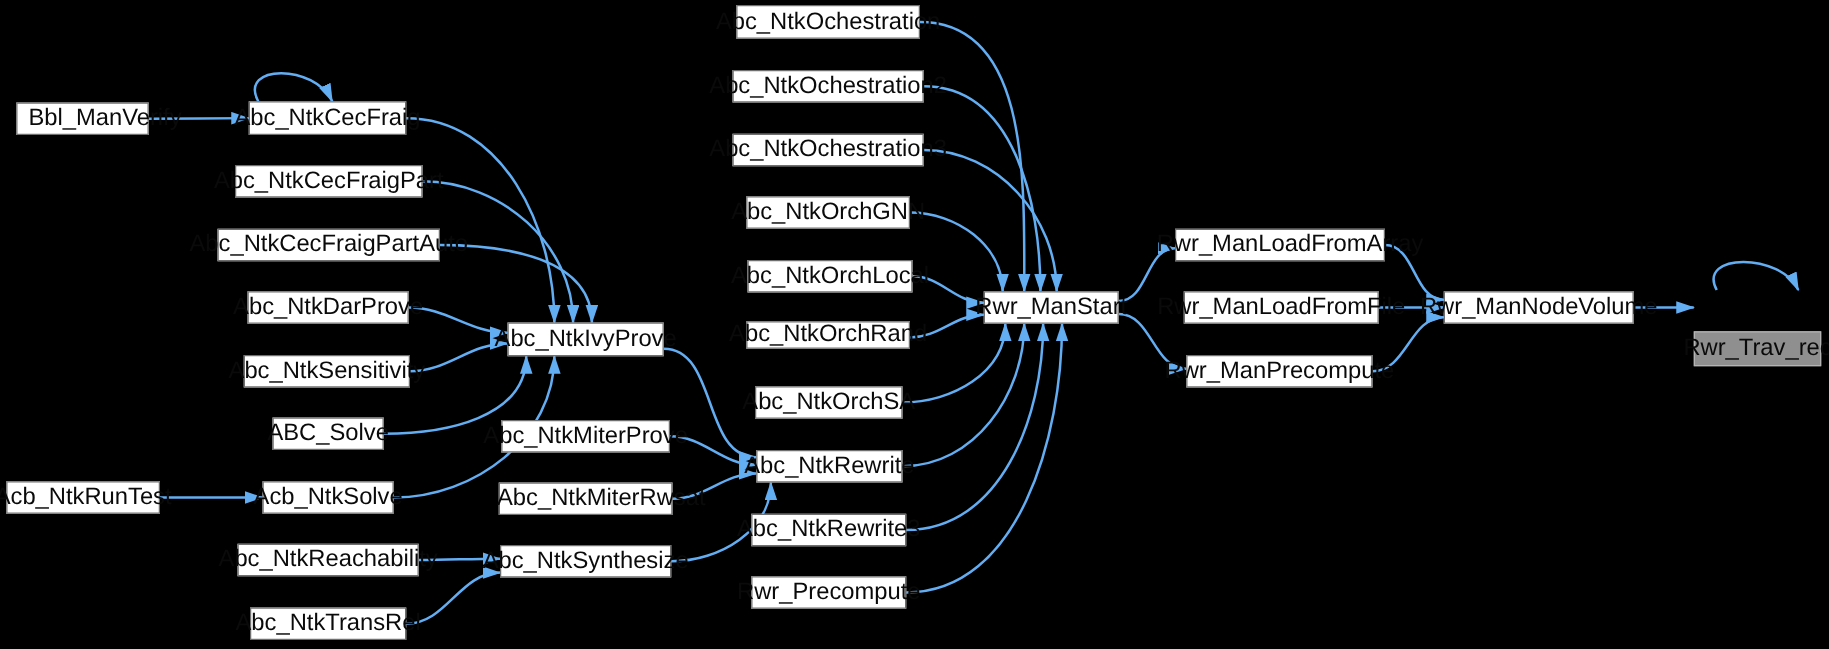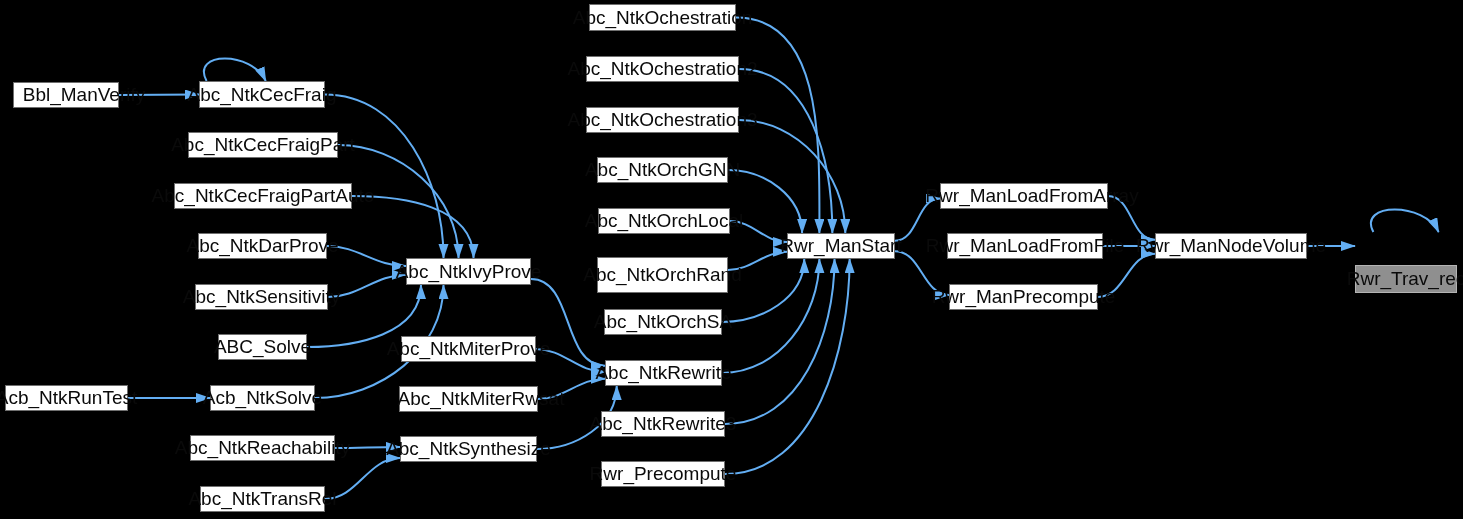--- a/index.html
+++ b/index.html
@@ -82,21 +82,21 @@
       <div class="node" style="left: 200px; top: 486px; width: 125px; height: 26px;">Abc_NtkTransRel</div>
       <div class="node" style="left: 406px; top: 258px; width: 125px; height: 27px;">Abc_NtkIvyProve</div>
       <div class="node" style="left: 401px; top: 336px; width: 135px; height: 26px;">Abc_NtkMiterProve</div>
       <div class="node" style="left: 399px; top: 386px; width: 139px; height: 26px; padding-left: 25px;">Abc_NtkMiterRwsat</div>
       <div class="node" style="left: 400px; top: 436px; width: 137px; height: 26px;">Abc_NtkSynthesize</div>
       <div class="node" style="left: 589px; top: 4px; width: 147px; height: 27px;">Abc_NtkOchestration</div>
       <div class="node" style="left: 586px; top: 56px; width: 153px; height: 26px;">Abc_NtkOchestration2</div>
       <div class="node" style="left: 586px; top: 107px; width: 153px; height: 26px;">Abc_NtkOchestration3</div>
       <div class="node" style="left: 597px; top: 157px; width: 131px; height: 26px;">Abc_NtkOrchGNN</div>
       <div class="node" style="left: 598px; top: 208px; width: 132px; height: 26px;">Abc_NtkOrchLocal</div>
-      <div class="node" style="left: 597px; top: 257px; width: 131px; height: 36px;">Abc_NtkOrchRand</div>
+      <div class="node" style="left: 597px; top: 257px; width: 131px; height: 22px;">Abc_NtkOrchRand</div>
       <div class="node" style="left: 604px; top: 309px; width: 118px; height: 26px;">Abc_NtkOrchSA</div>
       <div class="node" style="left: 605px; top: 360px; width: 117px; height: 26px;">Abc_NtkRewrite</div>
       <div class="node" style="left: 601px; top: 411px; width: 124px; height: 26px;">Abc_NtkRewrite3</div>
       <div class="node" style="left: 601px; top: 461px; width: 124px; height: 26px;">Rwr_Precompute</div>
       <div class="node" style="left: 787px; top: 233px; width: 108px; height: 26px;">Rwr_ManStart</div>
       <div class="node" style="left: 940px; top: 183px; width: 168px; height: 26px; padding-left: 16px;">Rwr_ManLoadFromArray</div>
       <div class="node" style="left: 947px; top: 233px; width: 156px; height: 26px;">Rwr_ManLoadFromFile</div>
       <div class="node" style="left: 949px; top: 284px; width: 149px; height: 26px;">Rwr_ManPrecompute</div>
       <div class="node" style="left: 1155px; top: 233px; width: 152px; height: 26px;">Rwr_ManNodeVolume</div>
       <div class="node highlight" style="left: 1355px; top: 232px; width: 102px; height: 28px; margin-top: 33px;">Rwr_Trav_rec</div>

